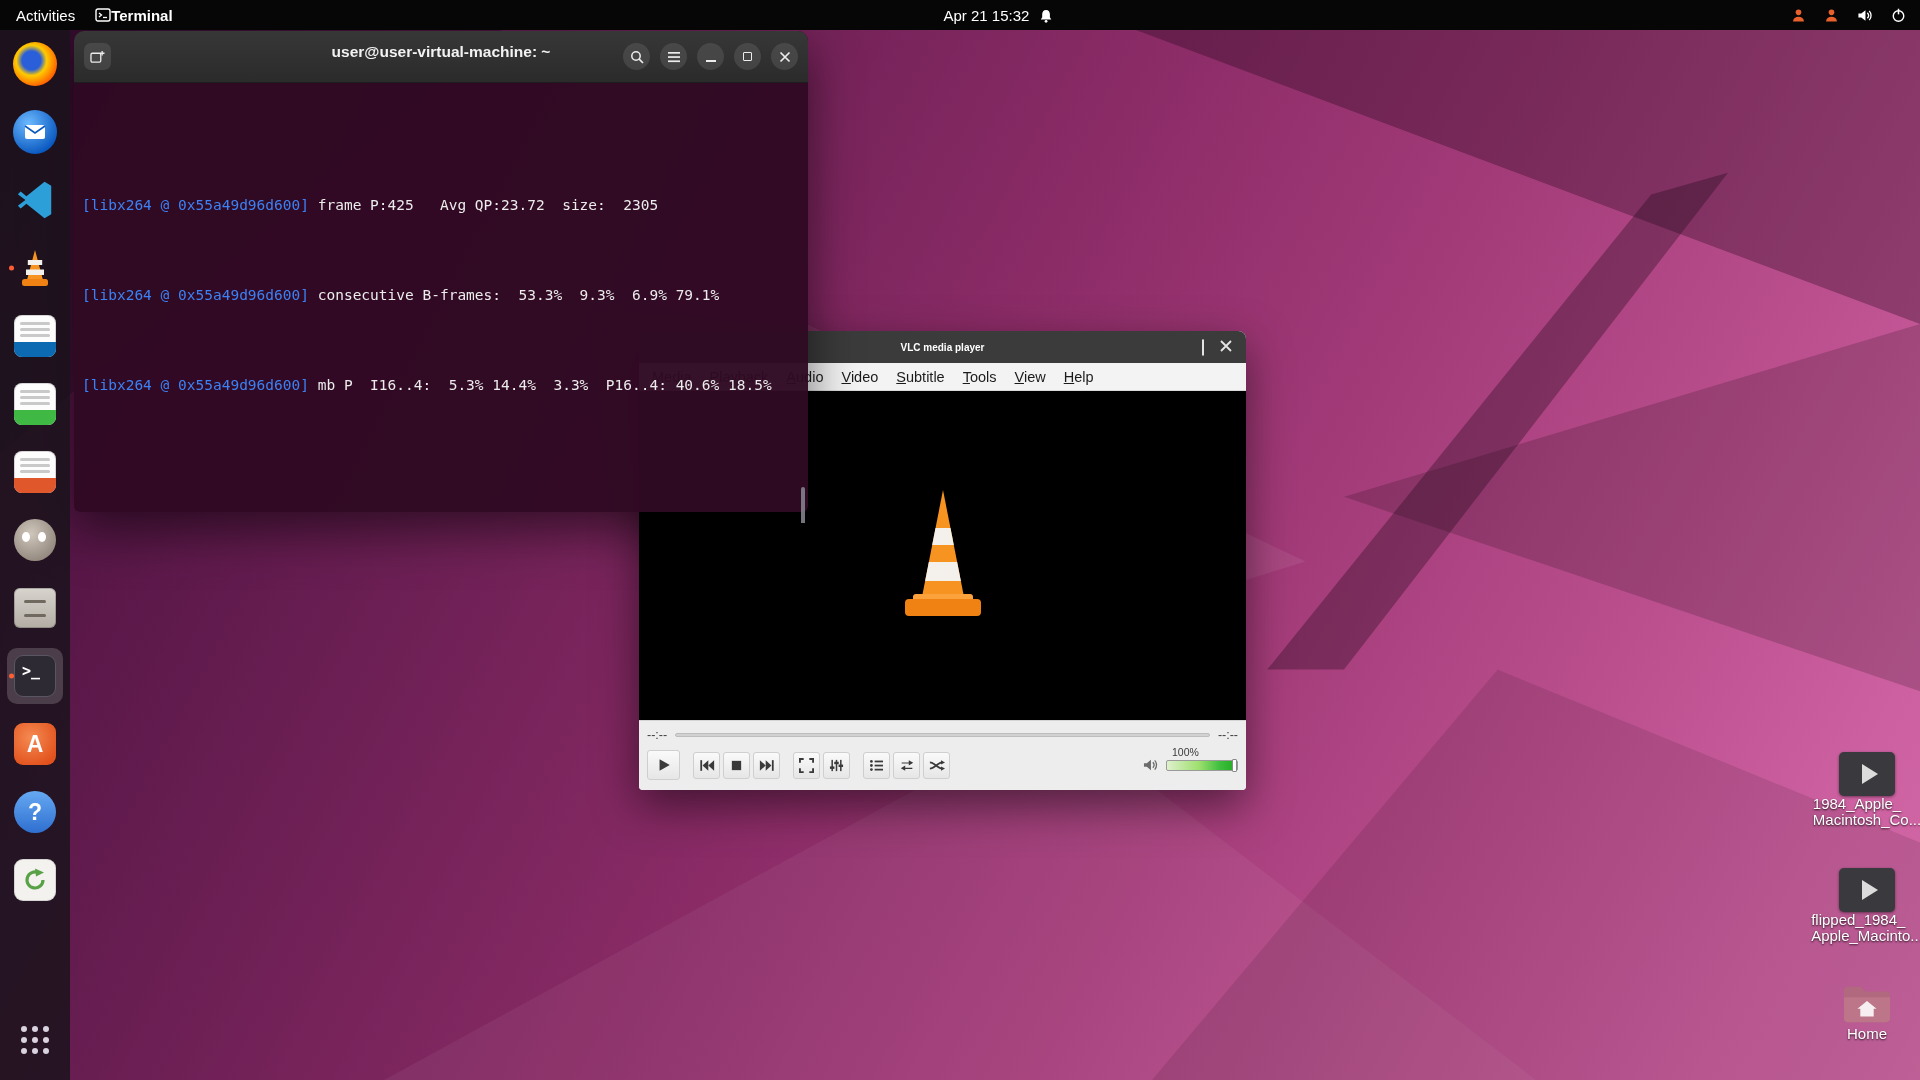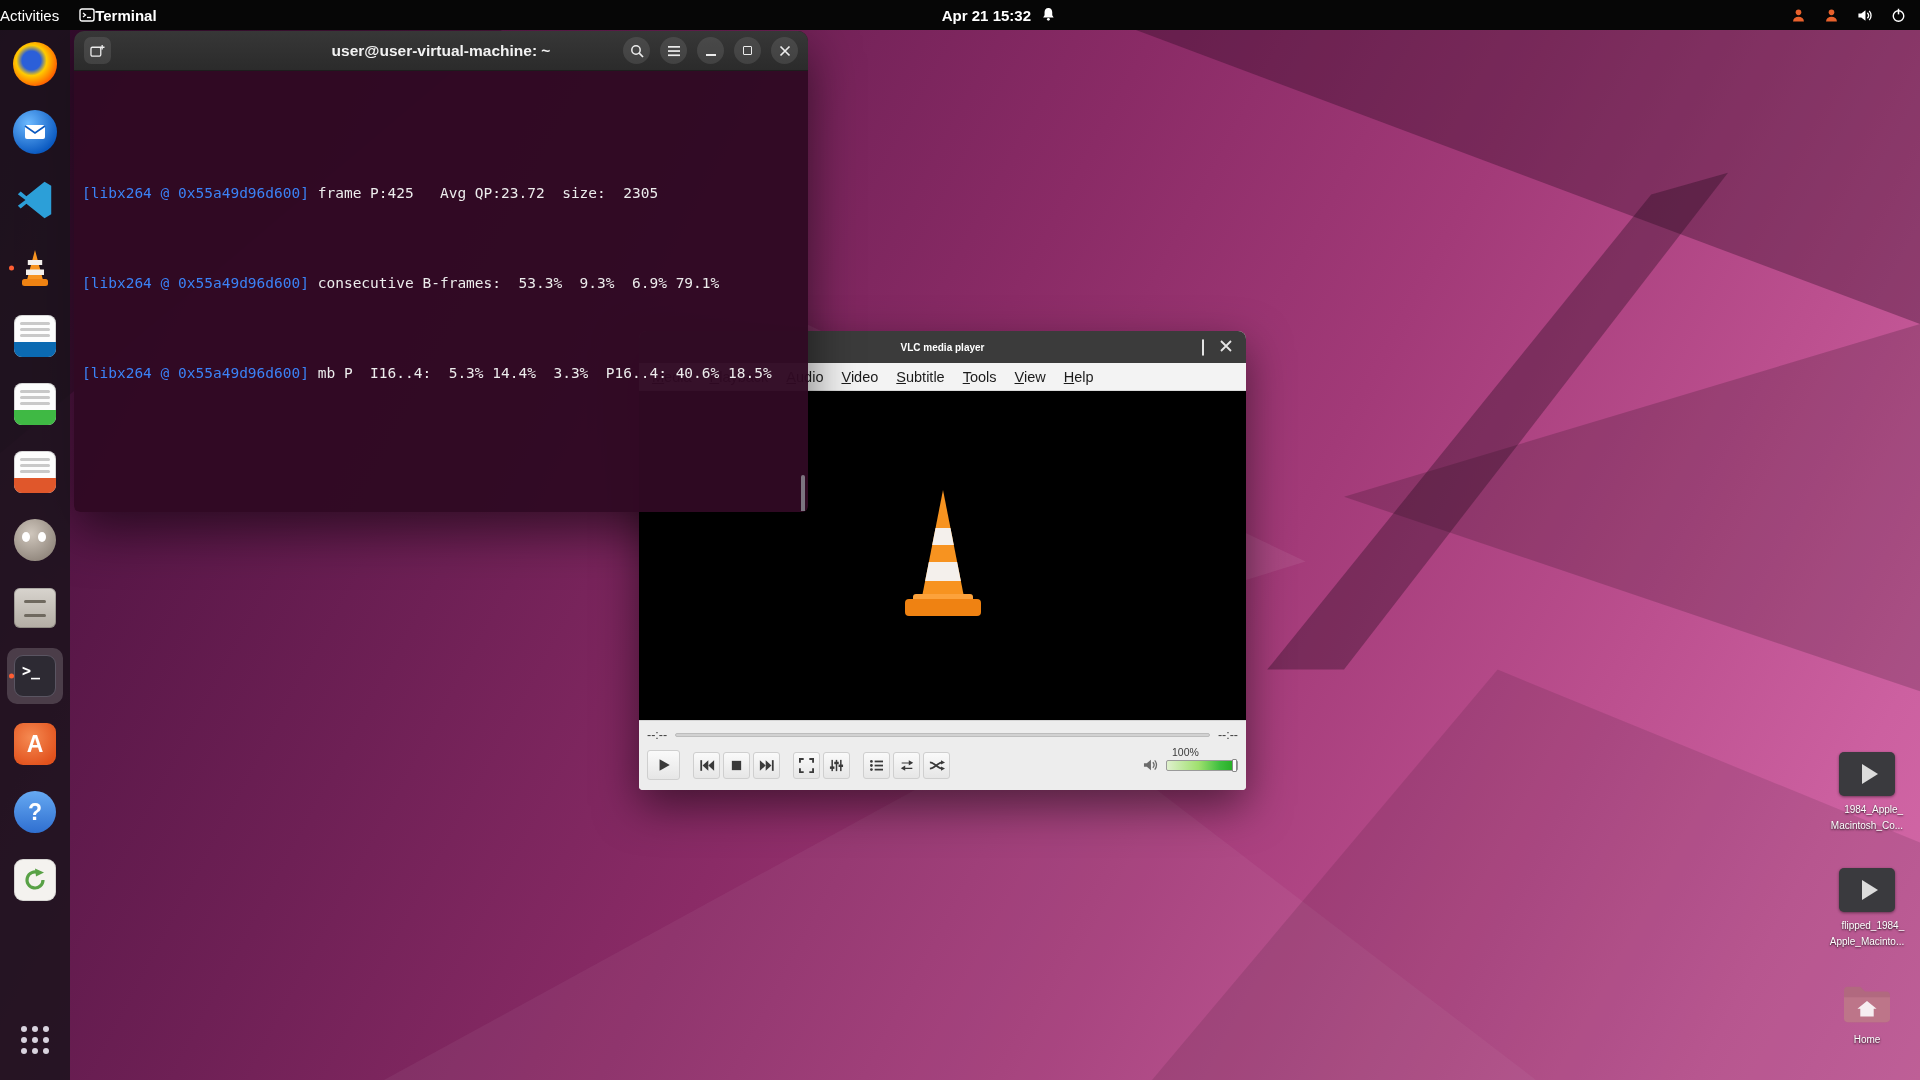--- a/index.html
+++ b/index.html
@@ -11,23 +11,23 @@
   .f1{clip-path:polygon(55% 0,100% 0,100% 30%);background:rgba(22,4,20,.30)}
   .f2{clip-path:polygon(100% 30%,100% 64%,70% 46%);background:rgba(0,0,0,.17)}
   .f3{clip-path:polygon(0 0,28% 0,0 42%);background:rgba(0,0,0,.22)}
   .f4{clip-path:polygon(20% 100%,55% 66%,80% 100%);background:rgba(255,255,255,.05)}
   .f5{clip-path:polygon(42% 30%,68% 52%,46% 64%);background:rgba(255,255,255,.07)}
   .f6{clip-path:polygon(86% 18%,90% 16%,70% 62%,66% 62%);background:rgba(26,5,23,.32)}
   .f7{clip-path:polygon(60% 100%,78% 62%,100% 78%,100% 100%);background:rgba(0,0,0,.10)}
 
   
   .topbar{position:absolute;top:0;left:0;right:0;height:30px;background:#060606;display:flex;align-items:center;color:#fff;font-size:15px;z-index:60}
-  .tb-left{display:flex;align-items:center;gap:20px;}
+  .tb-left{display:flex;align-items:center;gap:20px;padding-left:16px}
   .tb-app{display:flex;align-items:center;font-weight:700}
-  .tb-center{position:absolute;left:52%;transform:translateX(-50%);display:flex;align-items:flex-start;gap:10px;font-weight:700}
+  .tb-center{position:absolute;left:52%;transform:translateX(-50%);display:flex;align-items:flex-end;gap:10px;font-weight:400}
   .tb-right{margin-left:auto;display:flex;align-items:center;gap:18px;padding-right:14px}
   .tb-ico{display:inline-flex;align-items:center}
 
   
   .dock{position:absolute;left:0;top:30px;bottom:0;width:70px;background:rgba(26,19,28,.84);z-index:55;display:flex;flex-direction:column;align-items:center;gap:12px;padding-top:6px}
   .dock-item{width:56px;height:56px;border-radius:10px;display:flex;align-items:center;justify-content:center;position:relative;flex:0 0 auto}
   .dock-item.focused{background:rgba(255,255,255,.18)}
   .dock-dot{position:absolute;left:2px;top:50%;transform:translateY(-50%);width:5px;height:5px;border-radius:50%;background:#ff5e33}
   .ic-firefox{width:44px;height:44px;border-radius:50%;background:radial-gradient(circle at 42% 42%,#2b5fd9 0%,#2b5fd9 26%,#ffcb00 42%,#ff9400 58%,#ff4e00 78%,#cf0f6e 100%)}
   .ic-thunderbird{width:44px;height:44px;border-radius:50%;background:radial-gradient(circle at 35% 30%,#6cb9ff,#0a59c0 75%);display:flex;align-items:center;justify-content:center}
@@ -45,21 +45,21 @@
   .ic-terminal{width:42px;height:42px;border-radius:9px;background:#2d2a33;border:1px solid #5a5562;color:#fff;font-family:"DejaVu Sans Mono",monospace;font-size:15px;font-weight:700;display:flex;align-items:flex-start;justify-content:flex-start;padding:6px 0 0 7px}
   .ic-software{width:42px;height:42px;border-radius:9px;background:radial-gradient(circle at 40% 35%,#f58a52,#e2521d 80%);color:#fff;font-size:23px;font-weight:700;display:flex;align-items:center;justify-content:center}
   .ic-help{width:42px;height:42px;border-radius:50%;background:linear-gradient(#66a9f2,#2f6fd0);color:#fff;font-size:23px;font-weight:700;display:flex;align-items:center;justify-content:center}
   .ic-updater{width:42px;height:42px;border-radius:9px;background:#f4f2ef;display:flex;align-items:center;justify-content:center;box-shadow:inset 0 0 0 1px rgba(0,0,0,.12)}
   .ic-grid{display:grid;grid-template-columns:repeat(3,6px);grid-gap:5px}
   .ic-grid b{width:6px;height:6px;border-radius:50%;background:#d8d3de}
   .dock-bottom{margin-top:auto;margin-bottom:12px}
 
   
   .term{position:absolute;left:74px;top:31px;width:734px;height:481px;z-index:40;border-radius:10px 10px 6px 6px;box-shadow:0 18px 50px rgba(0,0,0,.55);background:rgba(47,9,35,.97)}
-  .term-header{height:40px;background:linear-gradient(#373737,#2b2b2b);border-radius:10px 10px 0 0;display:flex;align-items:center;position:relative;padding:18px 10px;border-bottom:1px solid #1d1d1d}
+  .term-header{height:52px;background:linear-gradient(#373737,#2b2b2b);border-radius:10px 10px 0 0;display:flex;position:relative;padding:12px 10px;border-bottom:1px solid #1d1d1d}
   .term-title{position:absolute;left:0;right:0;text-align:center;color:#f2f2f2;font-weight:700;font-size:15.5px;pointer-events:none}
   .th-right{margin-left:auto;display:flex;gap:10px;z-index:1}
   .th-btn{width:27px;height:27px;border-radius:50%;background:rgba(255,255,255,.10);display:flex;align-items:center;justify-content:center;color:#ececec}
   .th-btn.sq{border-radius:7px}
   .g-min{width:10px;border-top:2px solid #ececec;transform:translateY(4px)}
   .g-max{width:9px;height:9px;border:1.6px solid #ececec;border-radius:1px}
   .term-content{position:relative;height:440px;padding:5px 8px;font-family:"DejaVu Sans Mono",monospace;font-size:14.5px;line-height:18px;color:#ececec;white-space:pre;overflow:hidden}
   .tline{height:18px}
   .tpre{color:#3b82f6}
   .scroll-thumb{position:absolute;right:3px;top:404px;width:4px;height:62px;border-radius:2px;background:#8a8791;opacity:.85}
@@ -82,21 +82,21 @@
   .vsep{width:7px}
   .vol-wrap{position:relative;display:flex;align-items:center;gap:7px;margin-left:10px}
   .vol-label{position:absolute;top:-12px;left:30px;font-size:10.5px;color:#3a3a3a}
   .vol-slider{width:72px;height:11px;border:1px solid #9a9a9a;border-radius:2px;background:linear-gradient(to right,#dff0cd,#9fe06e 45%,#3fbf3f 75%,#1faa1f);position:relative}
   .vol-handle{position:absolute;right:0;top:-2px;width:5px;height:13px;background:#fcfcfc;border:1px solid #8a8a8a;border-radius:1px}
 
   
   .dicon{position:absolute;width:124px;display:flex;flex-direction:column;align-items:center;z-index:10;color:#fff}
   .dthumb{width:56px;height:44px;background:#3a3a3e;border-radius:5px;display:flex;align-items:center;justify-content:center;box-shadow:0 1px 3px rgba(0,0,0,.45)}
   .dplay{width:0;height:0;border-left:16px solid #dcdcdc;border-top:10px solid transparent;border-bottom:10px solid transparent;margin-left:5px}
-  .dlabel{margin-top:6px;font-size:10px;line-height:16px;text-align:right;text-shadow:0 1px 2px rgba(0,0,0,.85)}
+  .dlabel{font-size:15px;line-height:16px;text-align:left;text-shadow:0 1px 2px rgba(0,0,0,.85)}
   #file1{left:1805px;top:752px}
   #file2{left:1805px;top:868px}
   #home{left:1805px;top:980px}
 </style>
 </head>
 <body>
 
 <div class="screen">
   <div class="facet f1"></div>
   <div class="facet f2"></div>

